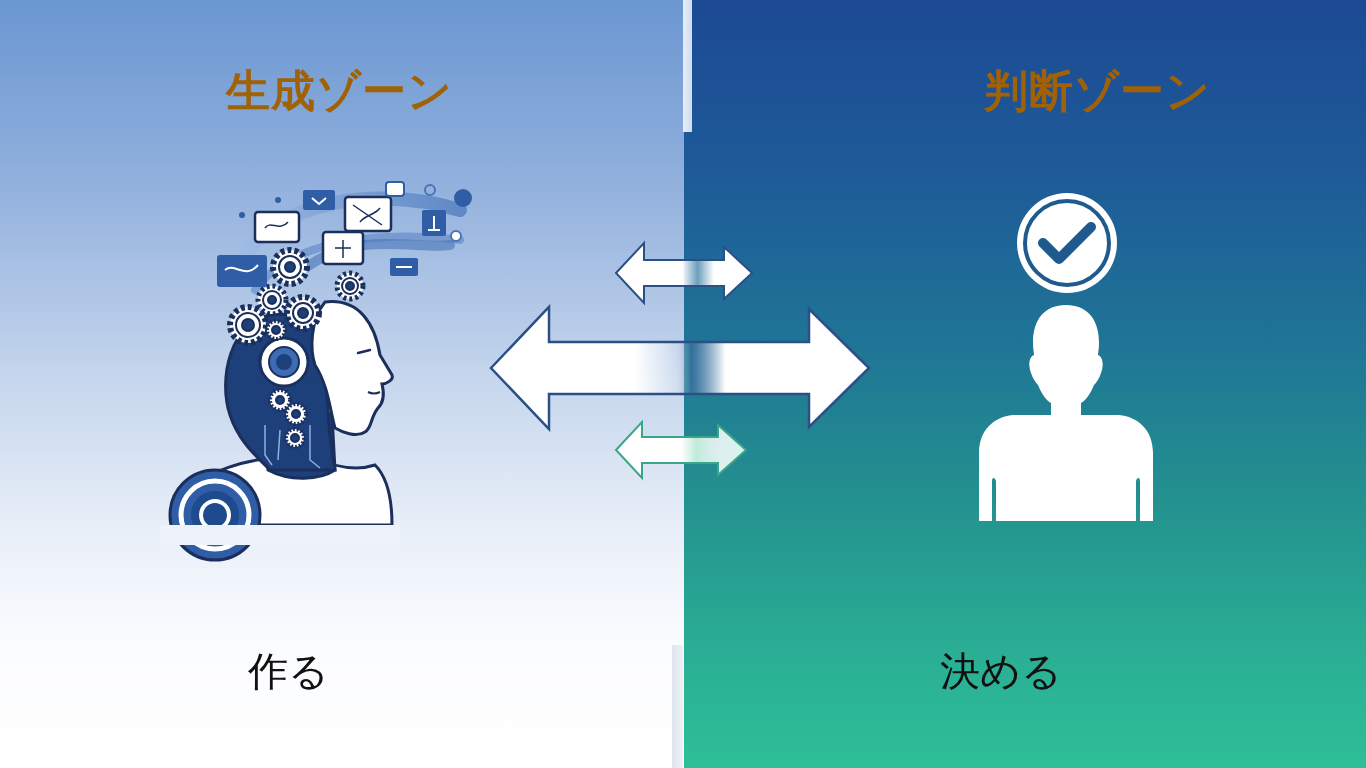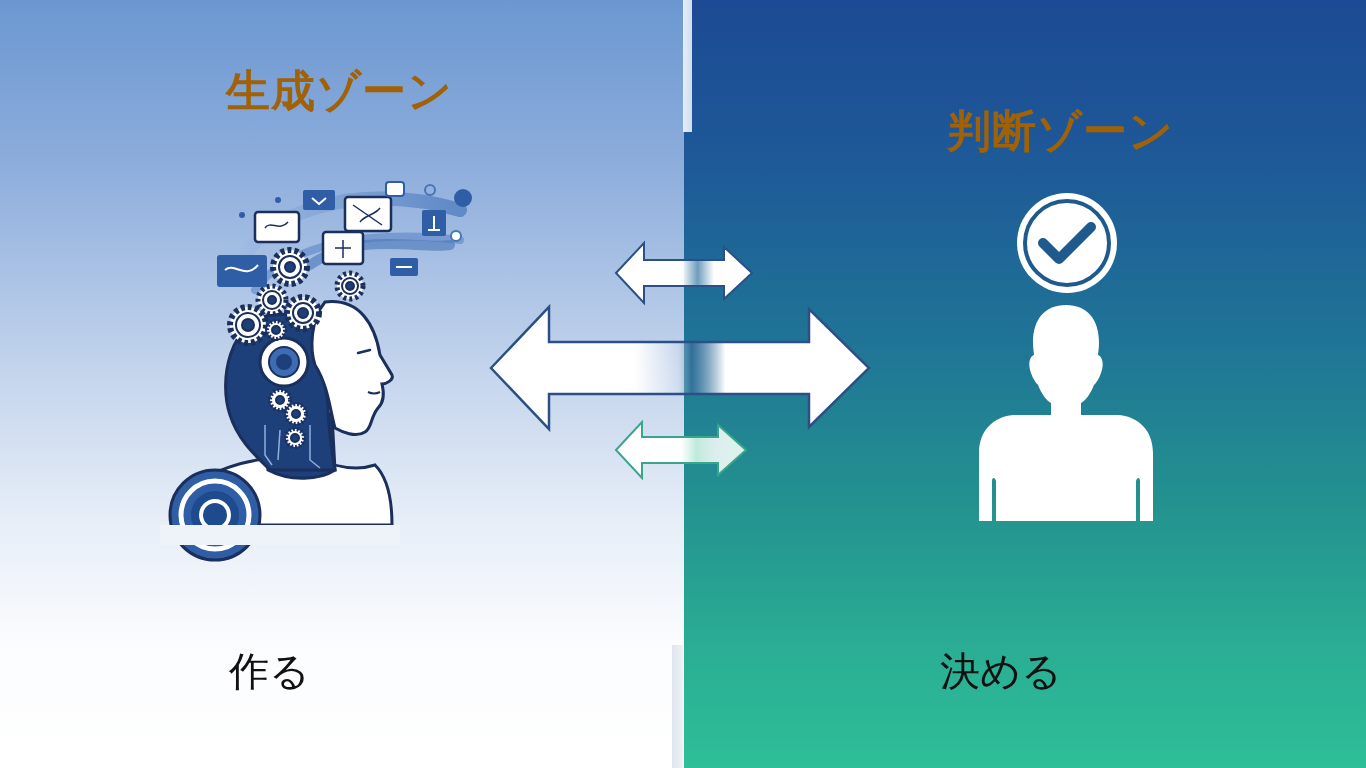--- a/index.html
+++ b/index.html
@@ -25,26 +25,26 @@
     .divider-bottom {
       position: absolute; left: 672px; top: 645px; width: 11px; height: 123px;
       background: linear-gradient(to right, #dfe5ee, #eef2f7);
     }
     .zone-title {
       position: absolute; top: 62px;
       color: #a16207; font-size: 44px; font-weight: bold;
       letter-spacing: 1px; white-space: nowrap;
     }
     .title-left { left: 226px; }
-    .title-right { left: 947px; margin-top: 40px; }
+    .title-right { left: 984px; }
     .zone-caption {
       position: absolute; top: 644px;
       color: #111111; font-size: 40px; white-space: nowrap;
     }
-    .caption-left { left: 229px; }
+    .caption-left { left: 248px; }
     .caption-right { left: 940px; }
     svg { position: absolute; overflow: visible; }
   </style>
 </head>
 <body>
 
 <div class="panel panel-left"></div>
 <div class="panel panel-right"></div>
 <div class="divider-top"></div>
 <div class="divider-bottom"></div>

